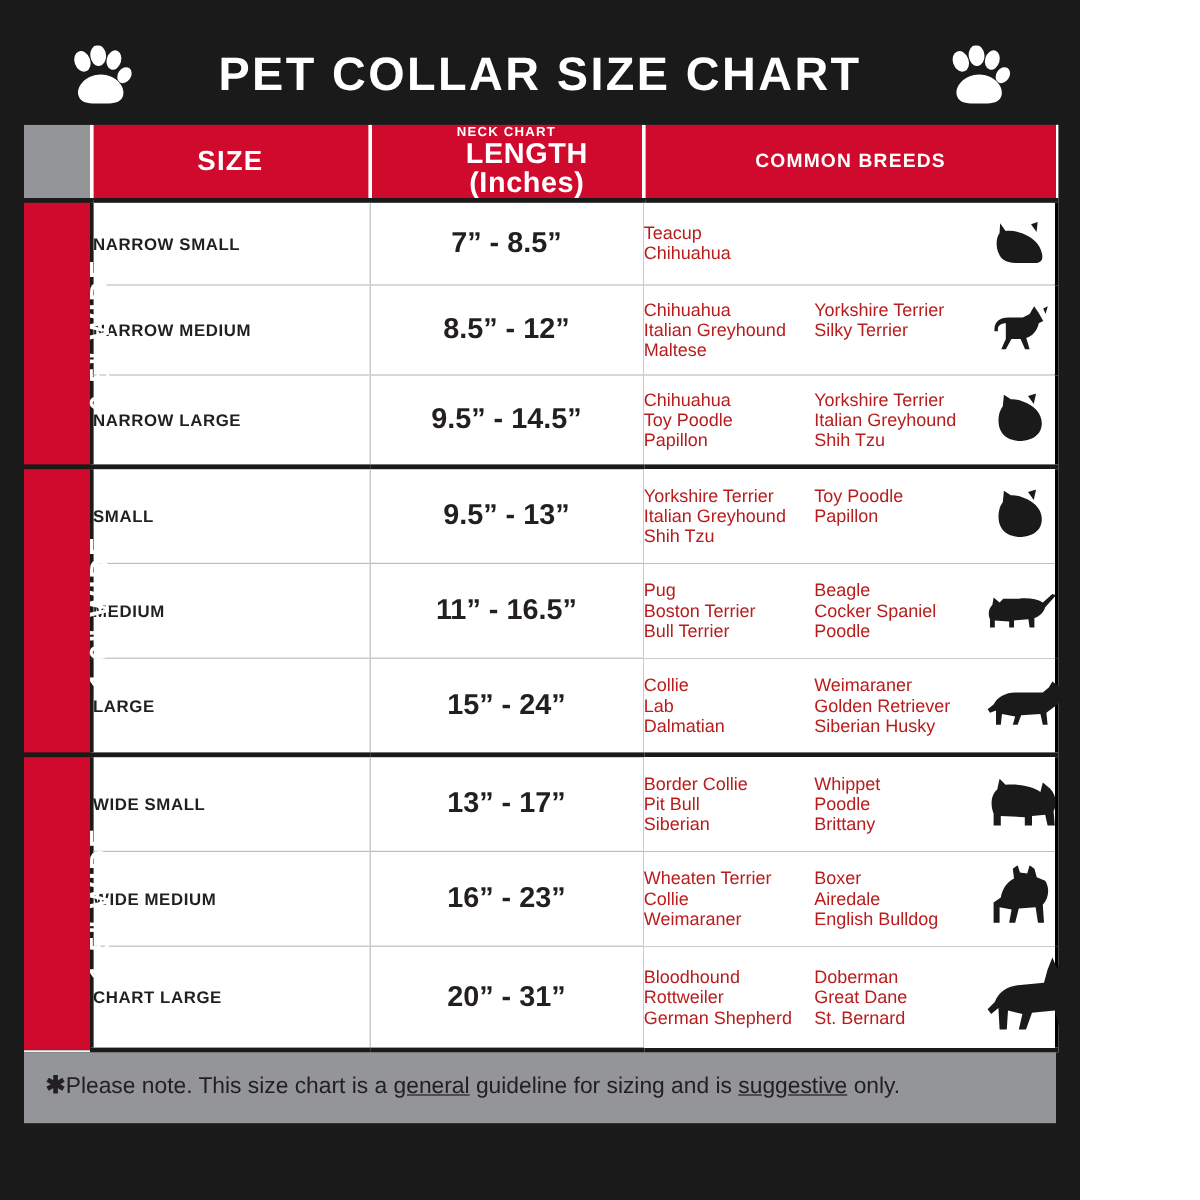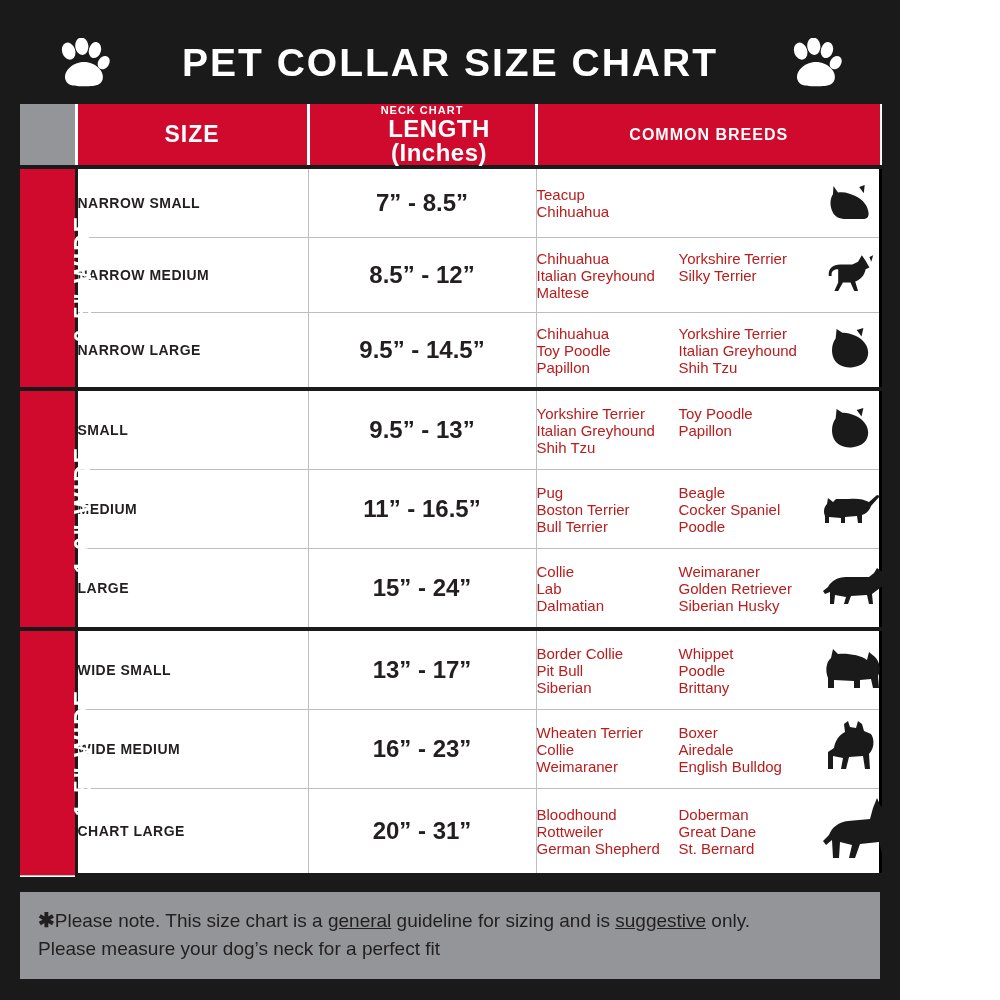--- a/index.html
+++ b/index.html
@@ -164,21 +164,21 @@
   .group-sep td { border-bottom: 4px solid #1a1a1a; }
   .first-row td { border-top: 4px solid #1a1a1a; }
 
   
   .footer {
     background: #939598;
     color: #231f20;
     padding: 14px 18px 16px 18px;
     font-size: 19px;
     line-height: 28px;
-    margin-top: 15px;
+    margin-top: 0;
   }
   .footer u { text-decoration: underline; }
   .star { font-size: 20px; font-weight: bold; }
 </style>
 </head>
 <body>
 
 <div id="chart">
 
   <div class="header">
@@ -449,16 +449,15 @@
               </svg>
             </div>
           </div>
         </td>
       </tr>
     </tbody>
   </table>
 
   <div class="footer">
     <span class="star">✱</span><span>Please note. This size chart is a </span><u>general</u><span> guideline for sizing and is </span><u>suggestive</u><span> only.</span>
-    <div>Please measure your dog’s neck for a perfect fit</div>
   </div>
 
 </div>
 
 </body></html>

